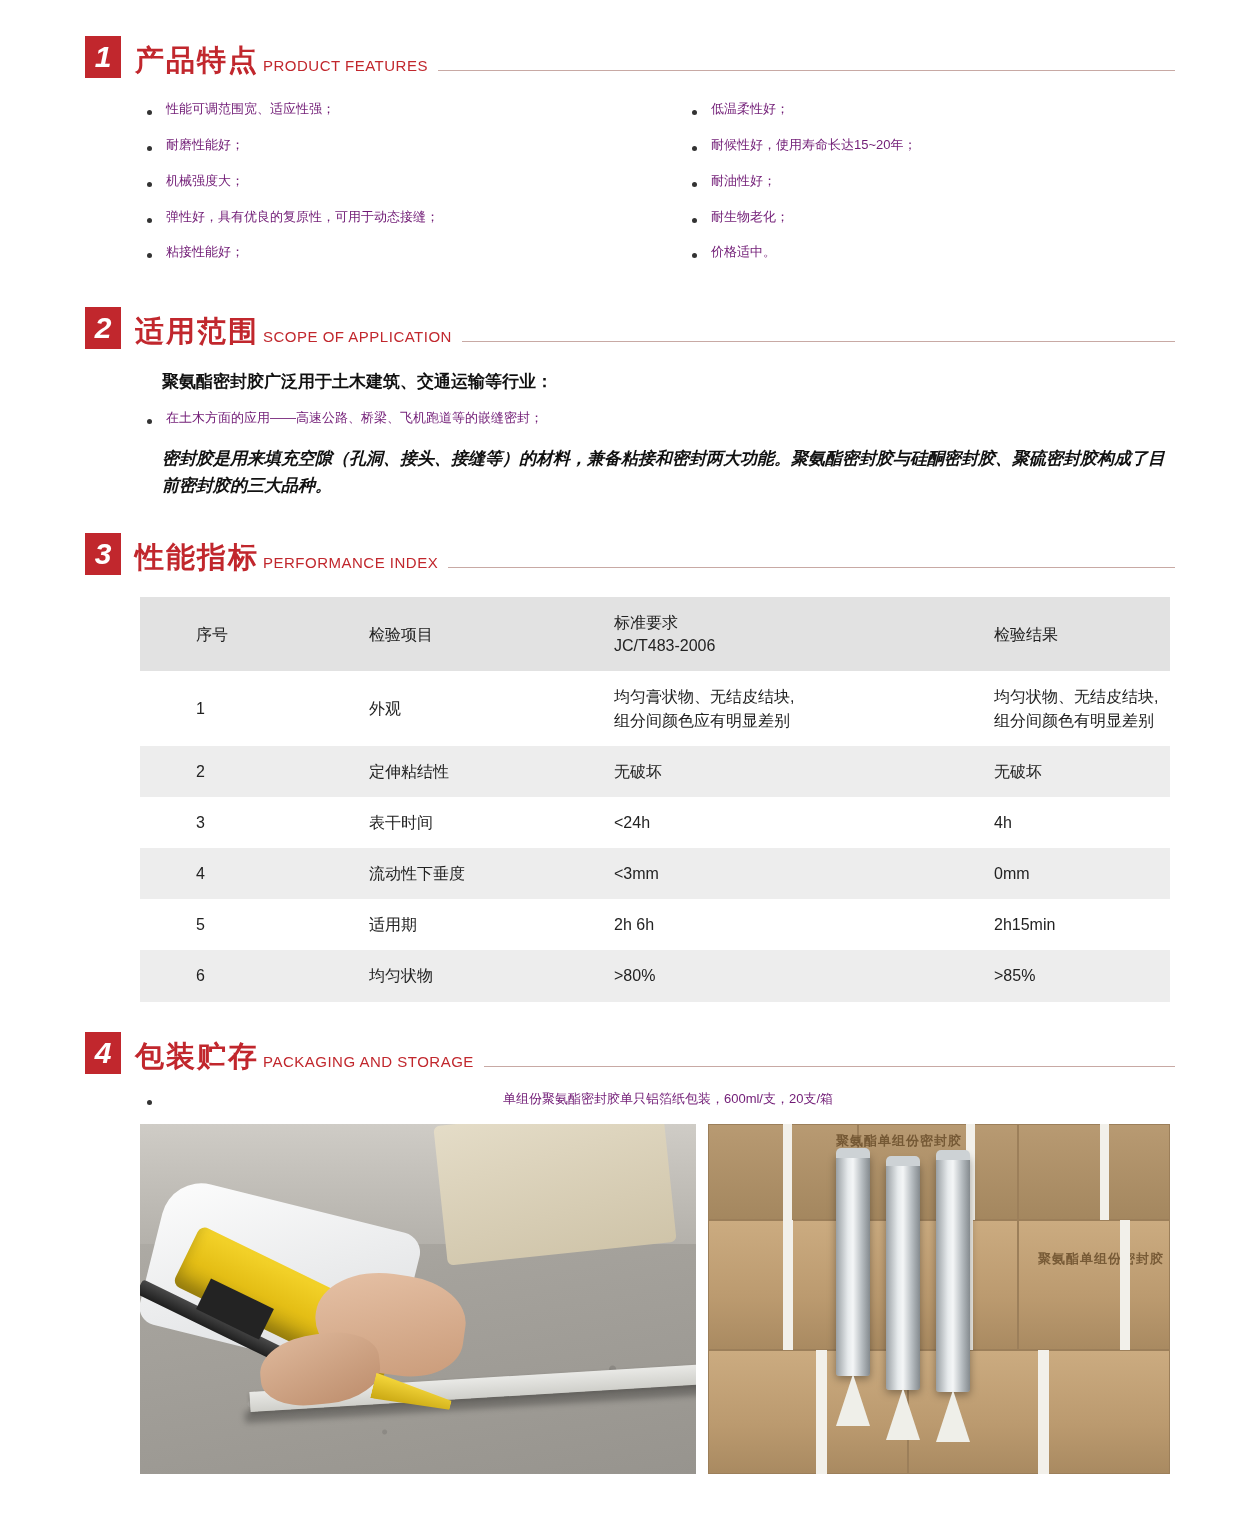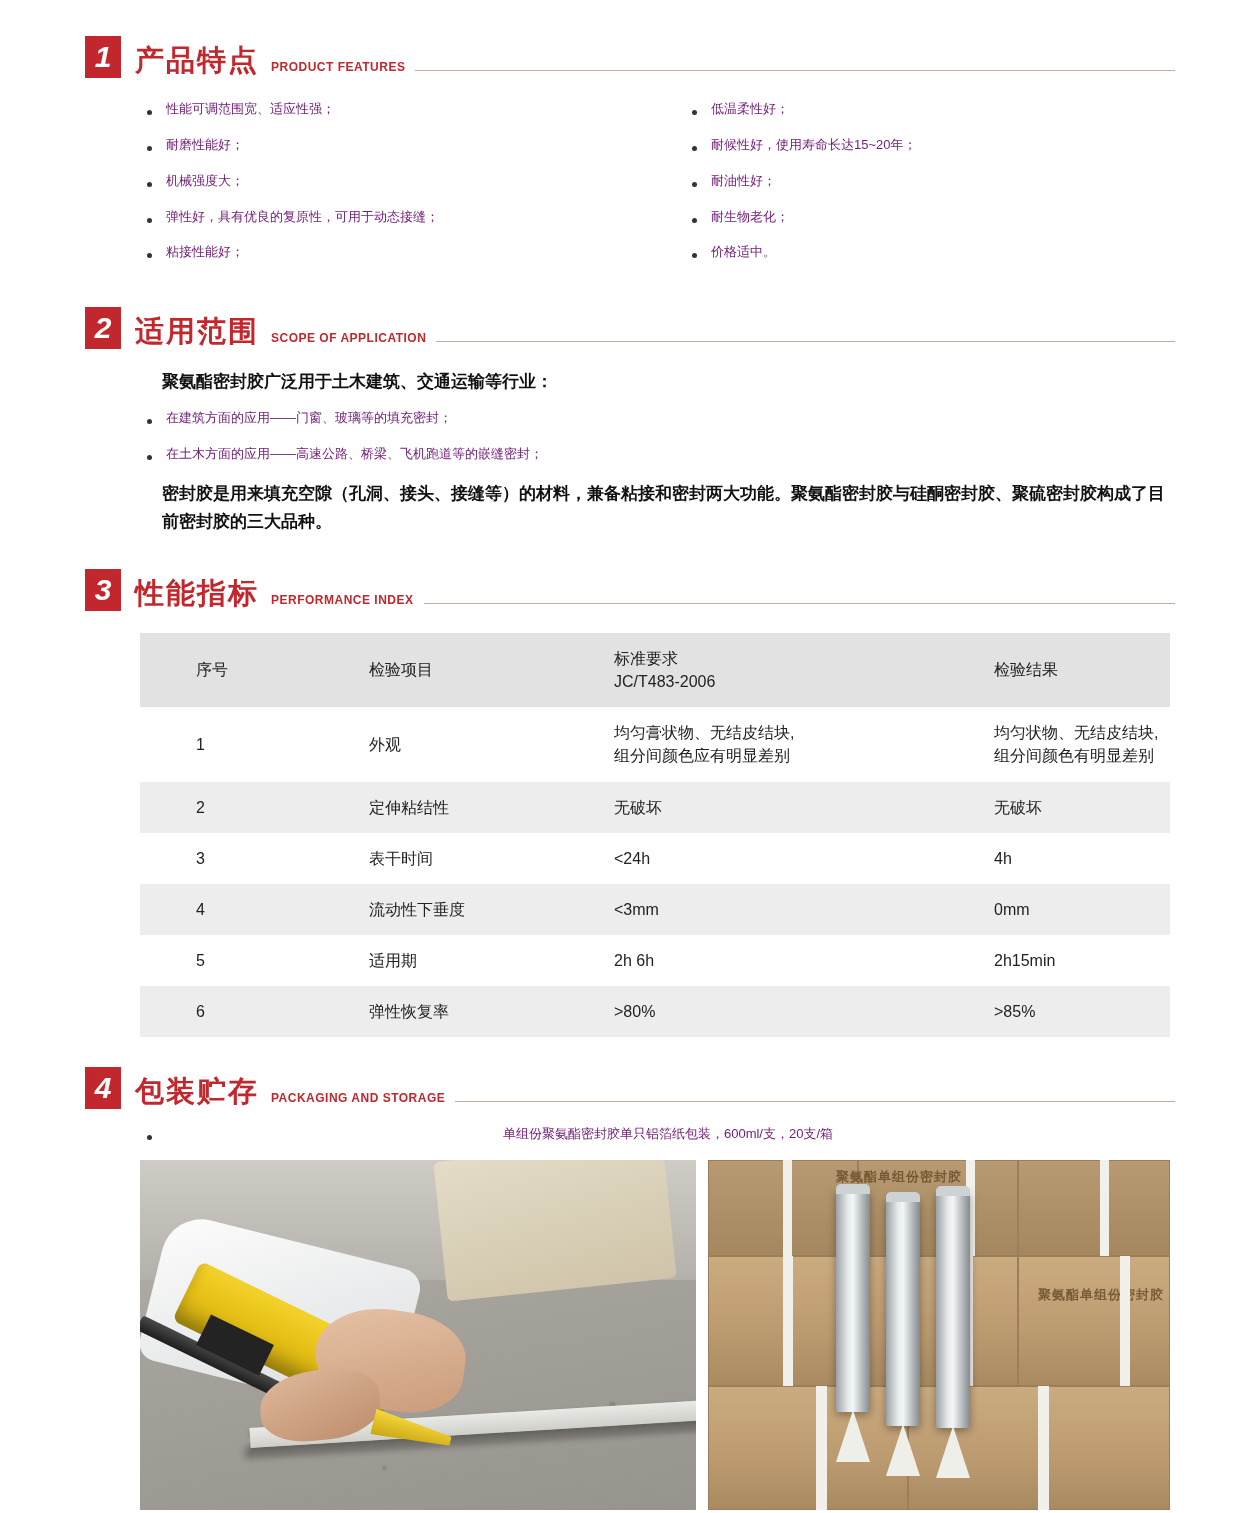--- a/index.html
+++ b/index.html
@@ -49,24 +49,24 @@
     color: #c1272d;
     font-size: 29px;
     font-weight: bold;
     letter-spacing: 2px;
     margin-left: 14px;
     line-height: 1;
     padding-bottom: 3px;
   }
   .sec-en {
     color: #c1272d;
-    font-size: 12px;
-    font-weight: bold;
+    font-size: 15px;
+    font-weight: normal;
     letter-spacing: 0.5px;
-    margin-left: 12px;
+    margin-left: 4px;
     line-height: 1;
     padding-bottom: 5px;
     white-space: nowrap;
   }
   .sec-rule {
     flex: 1 1 auto;
     height: 1px;
     background: #c8a9a4;
     margin-left: 10px;
     margin-bottom: 7px;
@@ -119,20 +119,21 @@
     color: #111;
     margin: 0 0 14px 22px;
     line-height: 1.5;
   }
   .scope-tail {
     font-size: 17px;
     font-weight: bold;
     color: #111;
     margin: 4px 0 0 22px;
     line-height: 1.6;
+    font-style: italic;
   }
 
   
   .table-wrap {
     margin-left: 140px;
     margin-right: 80px;
     margin-top: 22px;
   }
   table.perf {
     border-collapse: collapse;
@@ -351,21 +352,20 @@
   <div class="section-head" style="margin-top:28px;">
     <div class="sec-num">2</div>
     <div class="sec-cn">适用范围</div>
     <div class="sec-en">SCOPE OF APPLICATION</div>
     <div class="sec-rule"></div>
   </div>
 
   <div class="scope-wrap">
     <p class="scope-lead">聚氨酯密封胶广泛用于土木建筑、交通运输等行业：</p>
     <ul class="bullets">
-      <li>在建筑方面的应用——门窗、玻璃等的填充密封；</li>
       <li>在土木方面的应用——高速公路、桥梁、飞机跑道等的嵌缝密封；</li>
     </ul>
     <p class="scope-tail">密封胶是用来填充空隙（孔洞、接头、接缝等）的材料，兼备粘接和密封两大功能。聚氨酯密封胶与硅酮密封胶、聚硫密封胶构成了目前密封胶的三大品种。</p>
   </div>
 
   <div class="section-head" style="margin-top:34px;">
     <div class="sec-num">3</div>
     <div class="sec-cn">性能指标</div>
     <div class="sec-en">PERFORMANCE INDEX</div>
     <div class="sec-rule"></div>
@@ -420,21 +420,21 @@
 
         <tr class="odd">
           <td class="col-no">5</td>
           <td class="col-item">适用期</td>
           <td class="col-std">2h 6h</td>
           <td class="col-res">2h15min</td>
         </tr>
 
         <tr class="even">
           <td class="col-no">6</td>
-          <td class="col-item">弹性恢复率</td>
+          <td class="col-item">均匀状物</td>
           <td class="col-std">&gt;80%</td>
           <td class="col-res">&gt;85%</td>
         </tr>
       </tbody>
     </table>
   </div>
 
   <div class="section-head" style="margin-top:30px;">
     <div class="sec-num">4</div>
     <div class="sec-cn">包装贮存</div>

